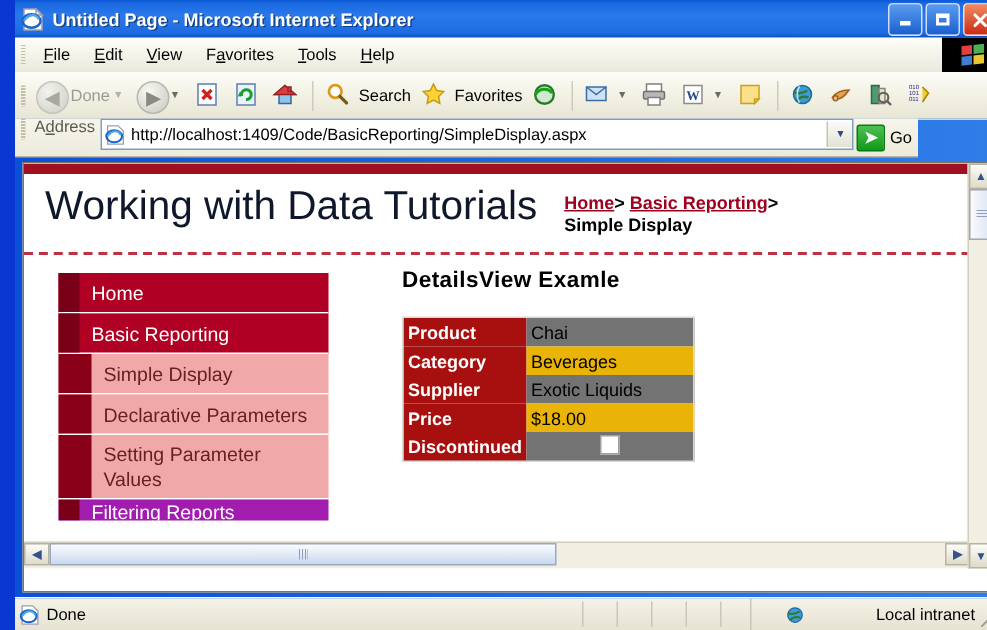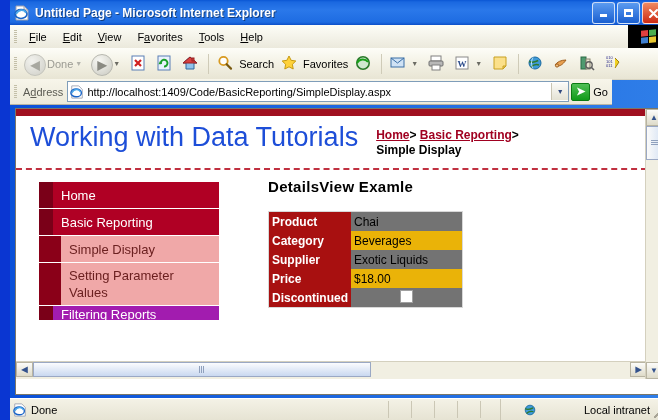--- a/index.html
+++ b/index.html
@@ -79,21 +79,21 @@
 
   
   .navcircle{width:20px;height:20px;border-radius:50%;display:flex;align-items:center;justify-content:center;font-size:12px;font-weight:bold;color:#fff;}
   .navcircle.off{background:radial-gradient(circle at 35% 30%,#f2f2ee,#cfcfc7);color:#a8a8a0;border:1px solid #c4c4bc;}
   .navcircle.on{background:radial-gradient(circle at 35% 30%,#f8f8f4,#c9c9c0);color:#8a8a82;border:1px solid #b8b8b0;}
 
   
   .addressbar{
     position:absolute;left:0;top:79px;width:602px;height:25px;
     background:linear-gradient(to bottom,#f7f5ea,#eceadb);
-    display:flex;align-items:center;
+    display:flex;
     border-bottom:1px solid #b9b5a2;
   }
   .addr-label{font-size:11px;color:#5b5b53;margin-left:2px;margin-right:4px;}
   .addr-box{
     flex:1;height:19px;background:#fff;border:1px solid #7f9db9;
     display:flex;align-items:center;margin-right:2px;
   }
   .addr-url{font-size:11px;color:#000;white-space:nowrap;overflow:hidden;flex:1;}
   .addr-drop{
     width:16px;height:17px;display:flex;align-items:center;justify-content:center;
@@ -116,21 +116,21 @@
   }
   .page{
     position:absolute;left:0;top:0;width:631px;height:270px;background:#fff;overflow:hidden;
   }
   .page-topbar{height:7px;background:#a01020;}
   .page-header{
     position:relative;height:52px;border-bottom:2px dashed #c03040;
     display:flex;align-items:flex-start;
   }
   .site-title{
-    font-size:27px;color:#1d4ed8;margin-left:14px;margin-top:6px;white-space:nowrap;font-weight:normal;
+    font-size:27px;color:#0f172a;margin-left:14px;margin-top:6px;white-space:nowrap;font-weight:normal;
   }
   .breadcrumb{
     margin-left:18px;margin-top:12px;font-size:12px;font-weight:bold;line-height:15px;max-width:190px;
   }
   .breadcrumb a{color:#a00020;text-decoration:underline;}
   .breadcrumb .sep{color:#000;font-weight:bold;}
   .breadcrumb .cur{color:#000;}
 
   .body-area{position:relative;height:209px;}
 
@@ -447,20 +447,24 @@
             <div class="bar"></div>
             <span>Home</span>
           </div>
           <div class="nav-top">
             <div class="bar"></div>
             <span>Basic Reporting</span>
           </div>
           <div class="nav-sub">
             <div class="bar"></div>
             <span>Simple Display</span>
+          </div>
+          <div class="nav-sub">
+            <div class="bar"></div>
+            <span>Declarative Parameters</span>
           </div>
           <div class="nav-sub">
             <div class="bar"></div>
             <span>Setting Parameter Values</span>
           </div>
           <div class="nav-cut">
             <div class="bar"></div>
             <span>Filtering Reports</span>
           </div>
         </div>

